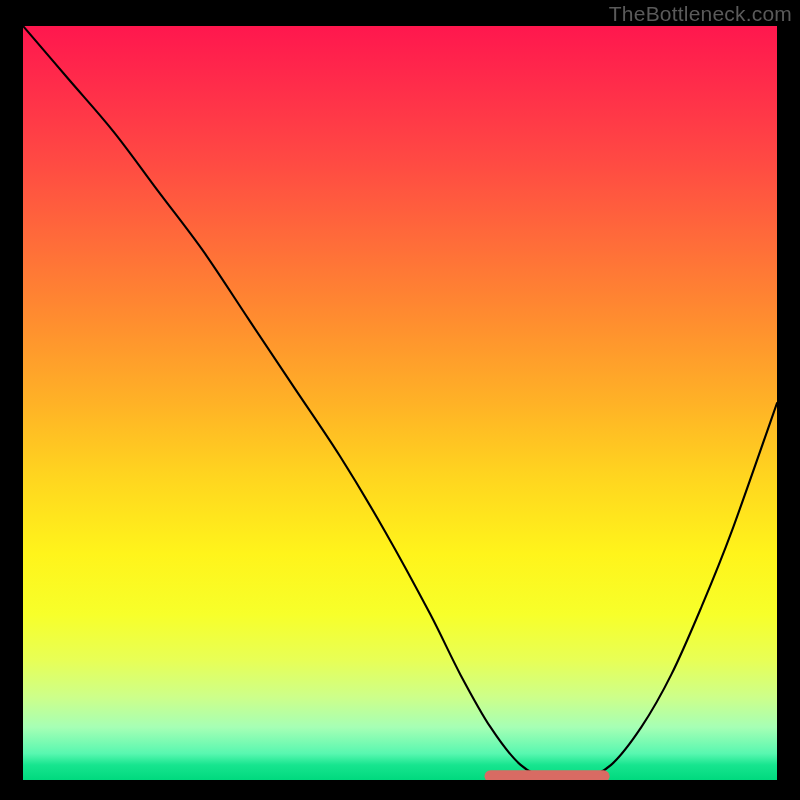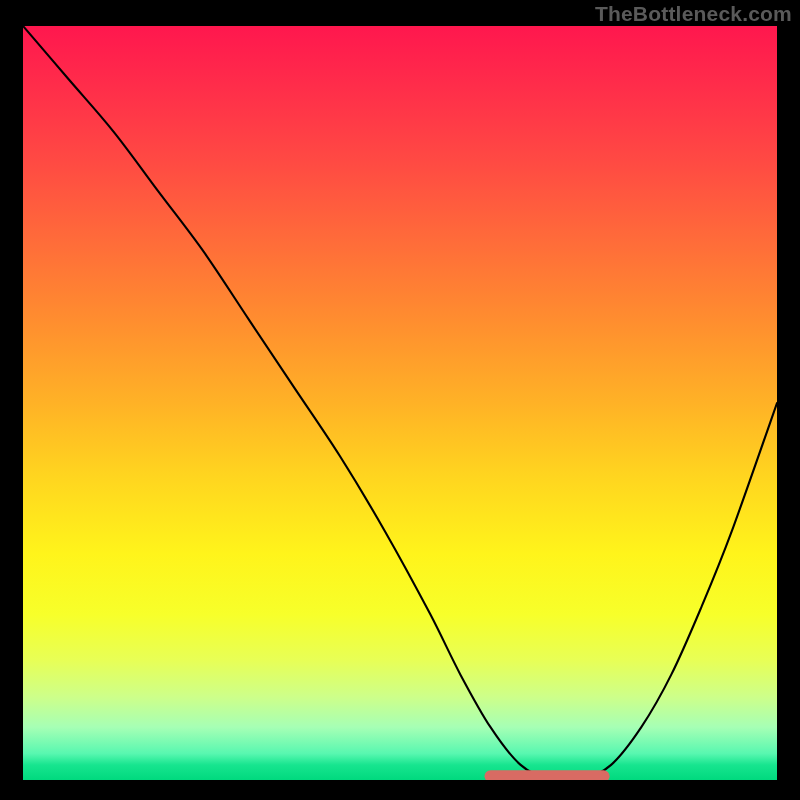--- a/index.html
+++ b/index.html
@@ -16,21 +16,21 @@
     width: 800px;
     height: 800px;
     background: #000;
   }
   .watermark {
     position: absolute;
     top: 2px;
     right: 8px;
     color: #5a5a5a;
     font-size: 21px;
-    font-weight: 700;
+    font-weight: 400;
     letter-spacing: 0.2px;
     z-index: 10;
   }
   .plot {
     position: absolute;
     left: 23px;
     top: 26px;
     width: 754px;
     height: 754px;
   }

